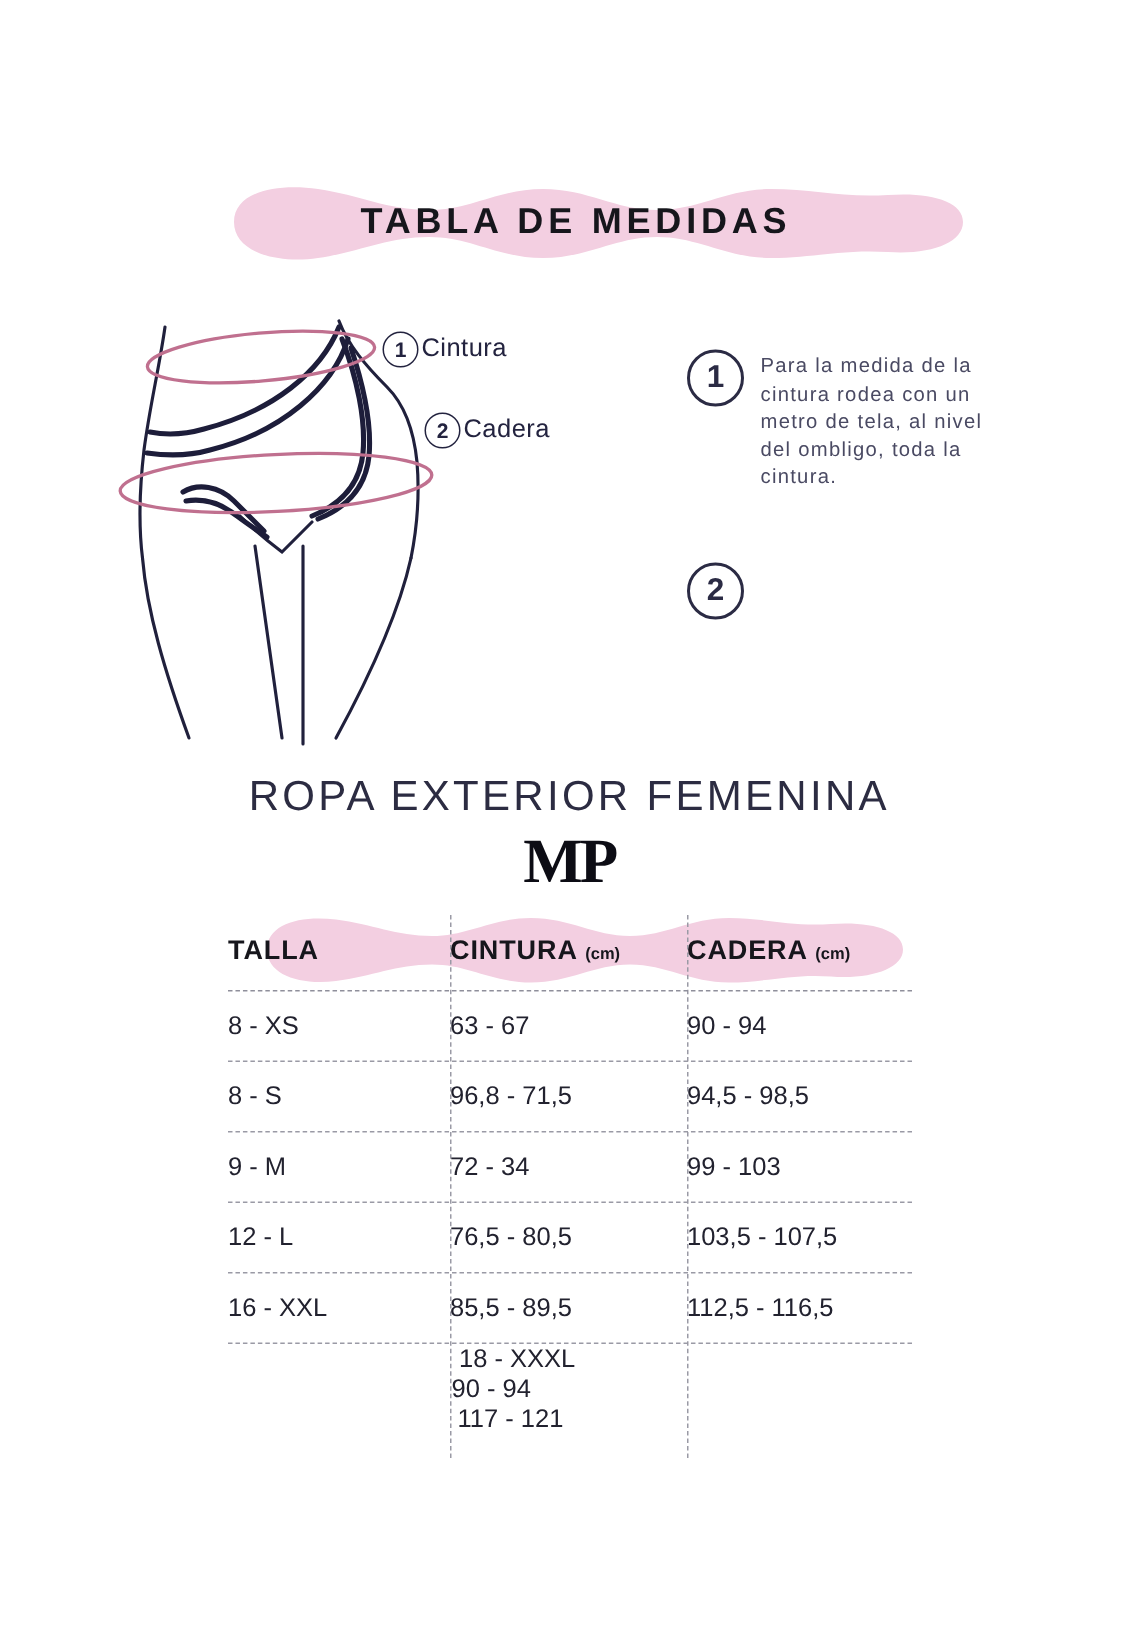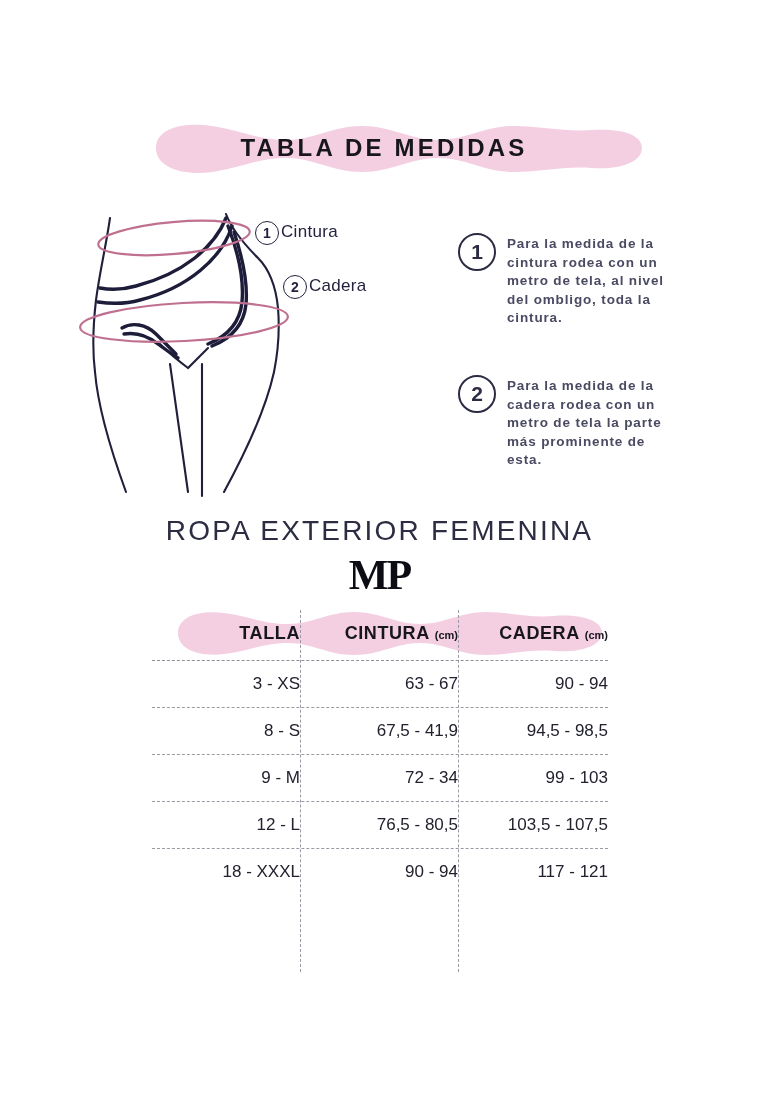--- a/index.html
+++ b/index.html
@@ -103,21 +103,20 @@
     margin-top: 1px;
   }
   .instruction-text {
     margin-left: 11px;
     width: 164px;
     font-size: 13.5px;
     line-height: 18.5px;
     letter-spacing: 0.85px;
     color: #4a4a63;
     margin-top: 3px;
-    font-weight: bold;
   }
 
   
   #section-heading {
     position: absolute;
     left: 0;
     top: 515px;
     width: 759px;
     text-align: center;
     font-size: 28px;
@@ -166,25 +165,25 @@
     display: flex;
     height: 46px;
     align-items: center;
     border-bottom: 1px dashed #9a9aa5;
   }
   .trow.header-row {
     height: 54px;
     border-bottom: 1px dashed #8f8f9b;
     background: transparent;
   }
-  .trow.last-row { border-bottom: none; }
+  .trow.last-row { border-bottom: none; flex-direction: column; }
 
   .tcell {
     flex: 0 0 auto;
-    text-align: right;
+    text-align: left;
     font-size: 17px;
     color: #22222f;
     position: relative;
   }
   .c-talla  { width: 148px; }
   .c-cintura{ width: 158px; }
   .c-cadera { width: 150px; }
 
   .header-row .tcell {
     font-size: 18px;
@@ -277,21 +276,20 @@
 <div class="mini-circle" id="callout-hip-num">2</div>
 <div class="callout-label" id="callout-hip-label">Cadera</div>
 
 <div class="instruction" id="instruction-1">
   <div class="big-circle">1</div>
   <div class="instruction-text">Para la medida de la cintura rodea con un metro de tela, al nivel del ombligo, toda la cintura.</div>
 </div>
 
 <div class="instruction" id="instruction-2">
   <div class="big-circle">2</div>
-  <div class="instruction-text">Para la medida de la cadera rodea con un metro de tela la parte más prominente de esta.</div>
 </div>
 
 <div id="section-heading">ROPA EXTERIOR FEMENINA</div>
 <div id="brand-logo">MP</div>
 
 <div id="size-table">
 
   <div id="table-header-bg">
     <svg width="456" height="54" viewBox="0 0 456 54">
       <path d="M26,27
@@ -317,44 +315,49 @@
 
   <div class="table-grid">
 
     <div class="trow header-row">
       <div class="tcell c-talla"><span>TALLA</span></div>
       <div class="tcell c-cintura"><span>CINTURA</span> <span class="unit">(cm)</span></div>
       <div class="tcell c-cadera"><span>CADERA</span> <span class="unit">(cm)</span></div>
     </div>
 
     <div class="trow">
-      <div class="tcell c-talla">3  -  XS</div>
+      <div class="tcell c-talla">8  -  XS</div>
       <div class="tcell c-cintura">63 - 67</div>
       <div class="tcell c-cadera">90 - 94</div>
     </div>
 
     <div class="trow">
       <div class="tcell c-talla">8  -  S</div>
-      <div class="tcell c-cintura">67,5 - 41,9</div>
+      <div class="tcell c-cintura">96,8 - 71,5</div>
       <div class="tcell c-cadera">94,5 - 98,5</div>
     </div>
 
     <div class="trow">
       <div class="tcell c-talla">9 -  M</div>
       <div class="tcell c-cintura">72 - 34</div>
       <div class="tcell c-cadera">99 - 103</div>
     </div>
 
     <div class="trow">
       <div class="tcell c-talla">12 -  L</div>
       <div class="tcell c-cintura">76,5 - 80,5</div>
       <div class="tcell c-cadera">103,5 - 107,5</div>
     </div>
 
 
+    <div class="trow">
+      <div class="tcell c-talla">16 -  XXL</div>
+      <div class="tcell c-cintura">85,5 - 89,5</div>
+      <div class="tcell c-cadera">112,5 - 116,5</div>
+    </div>
 
     <div class="trow last-row">
       <div class="tcell c-talla">18 -  XXXL</div>
       <div class="tcell c-cintura">90 - 94</div>
       <div class="tcell c-cadera">117 - 121</div>
     </div>
 
   </div>
 </div>
 

